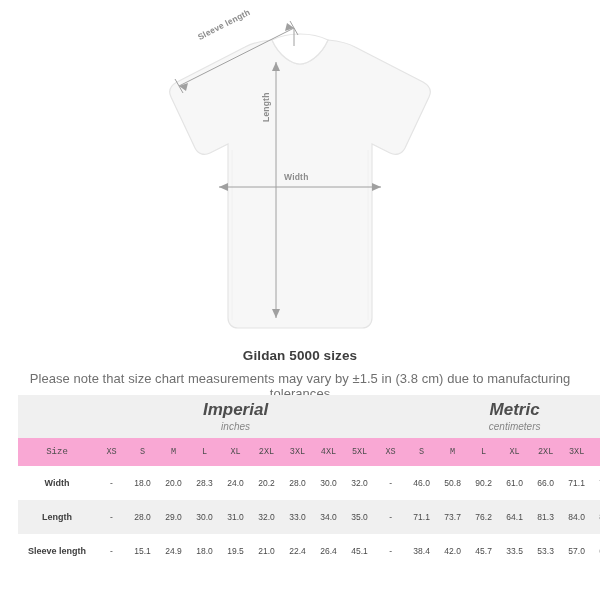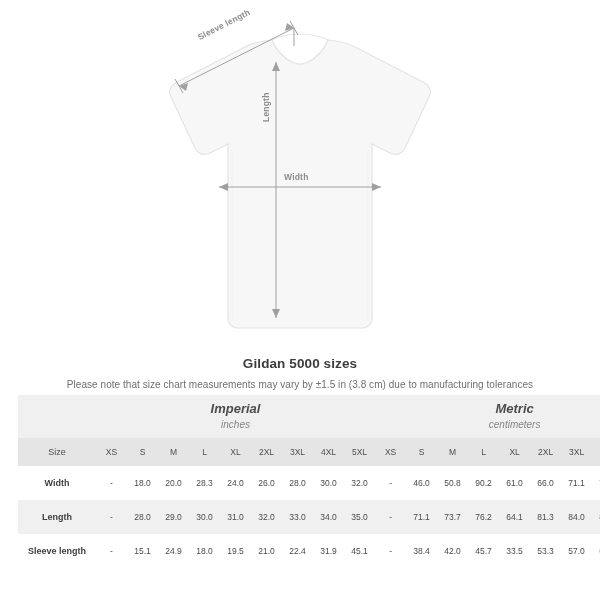--- a/index.html
+++ b/index.html
@@ -51,25 +51,25 @@
   #title-block {
     position: absolute;
     left: 0; top: 348px;
     width: 600px;
     text-align: center;
   }
   #chart-title {
     font-size: 13.5px;
     font-weight: bold;
     color: #3d3d3d;
-    margin: 8px;
+    margin: 0;
     letter-spacing: 0.1px;
   }
   #chart-note {
-    font-size: 10px;
+    font-size: 13px;
     color: #6f6f6f;
     margin-top: 8px;
     letter-spacing: 0.05px;
   }
 
   
   #table-wrap {
     position: absolute;
     left: 18px; top: 395px;
     width: 564px;
@@ -84,38 +84,39 @@
     padding: 0;
     text-align: center;
     vertical-align: middle;
     font-weight: normal;
   }
   .unit-head {
     height: 43px;
     background: #f0f0f0;
   }
   .unit-name {
-    font-size: 13px;
+    font-size: 17px;
     font-style: italic;
     font-weight: bold;
     color: #4d4d4d;
     line-height: 1.25;
   }
   .unit-sub {
     font-size: 10px;
     font-style: italic;
     color: #858585;
     line-height: 1.4;
   }
   .col-head-row td {
     height: 28px;
-    background: #e5e5e5;
+    background: #f9a8d4;
     font-size: 8.5px;
     font-weight: bold;
     color: #4d4d4d;
+    font-family: Liberation Mono, monospace;
   }
   .col-head-row td.rowlabel-head {
     font-size: 9px;
   }
   .data-row td {
     height: 34px;
     font-size: 8.5px;
     color: #4a4a4a;
   }
   .data-row.alt td { background: #f0f0f0; }
@@ -240,21 +241,21 @@
 
         </tr>
 
         <tr class="data-row plain">
           <td class="rowlabel">Width</td>
           <td>-</td>
           <td>18.0</td>
           <td>20.0</td>
           <td>28.3</td>
           <td>24.0</td>
-          <td>26.0</td>
+          <td>20.2</td>
           <td>28.0</td>
           <td>30.0</td>
           <td>32.0</td>
           <td>-</td>
           <td>46.0</td>
           <td>50.8</td>
           <td>90.2</td>
           <td>61.0</td>
           <td>66.0</td>
           <td>71.1</td>
@@ -286,21 +287,21 @@
 
         <tr class="data-row plain">
           <td class="rowlabel">Sleeve length</td>
           <td>-</td>
           <td>15.1</td>
           <td>24.9</td>
           <td>18.0</td>
           <td>19.5</td>
           <td>21.0</td>
           <td>22.4</td>
-          <td>31.9</td>
+          <td>26.4</td>
           <td>45.1</td>
           <td>-</td>
           <td>38.4</td>
           <td>42.0</td>
           <td>45.7</td>
           <td>33.5</td>
           <td>53.3</td>
           <td>57.0</td>
           <td>60.2</td>
 

